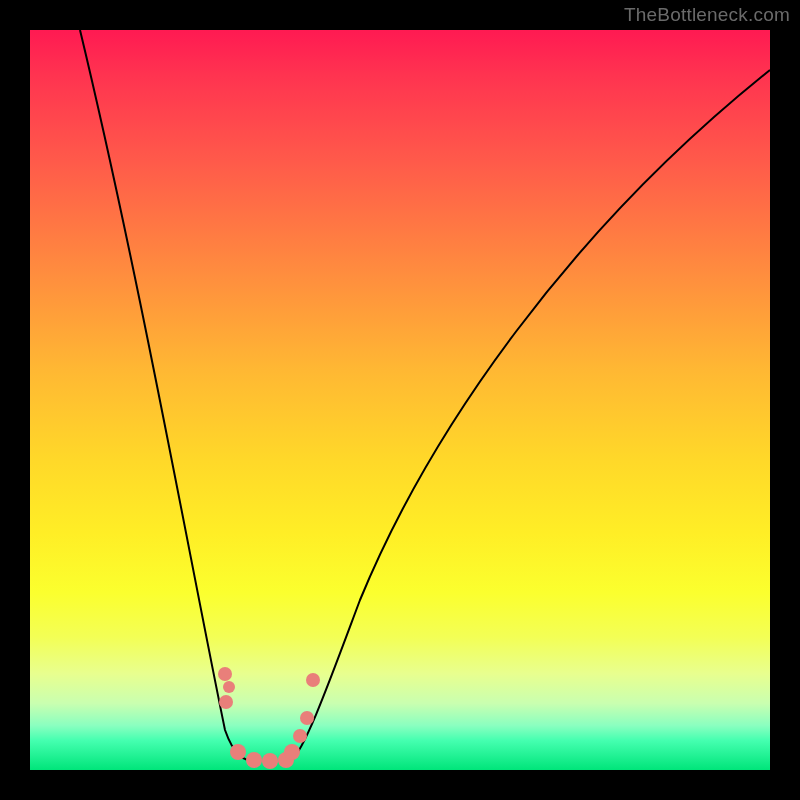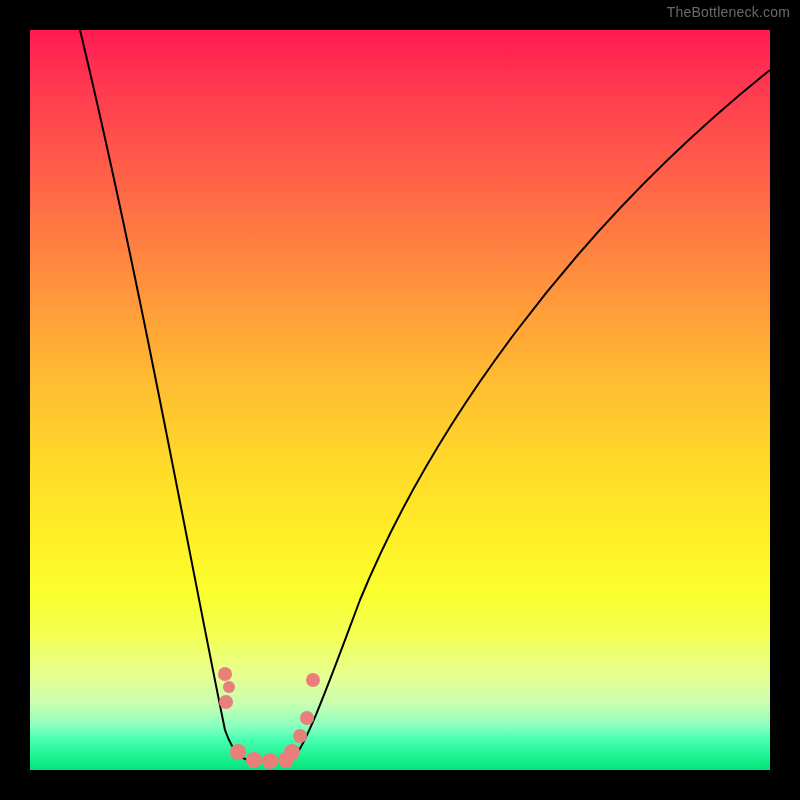--- a/index.html
+++ b/index.html
@@ -32,21 +32,21 @@
       #8affc0 94%,
       #45ffb0 96%,
       #00e57a 100%
     );
   }
   .watermark {
     position: absolute;
     top: 4px;
     right: 10px;
     color: #6a6a6a;
-    font-size: 14px;
+    font-size: 19px;
     font-weight: 500;
     letter-spacing: 0.2px;
     user-select: none;
   }
   svg.overlay {
     position: absolute;
     left: 0;
     top: 0;
     width: 740px;
     height: 740px;

